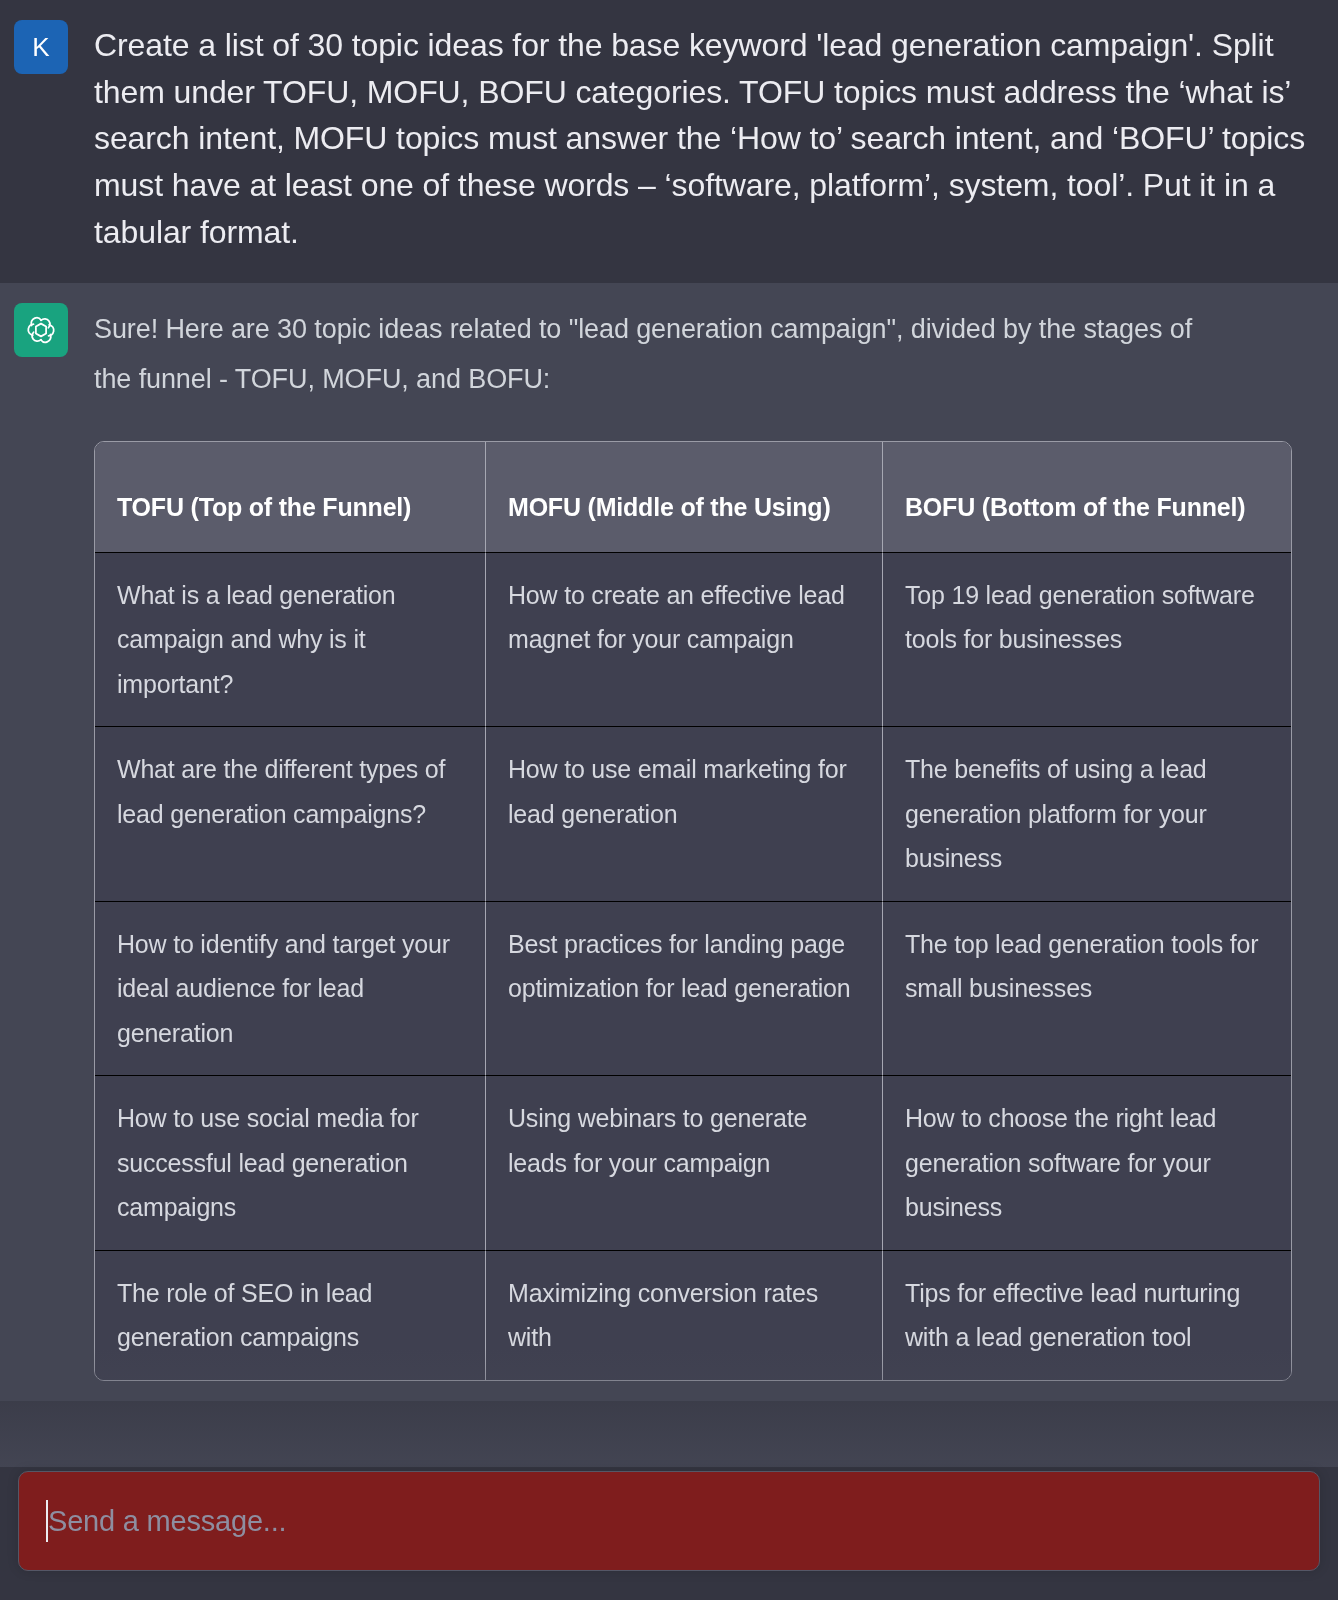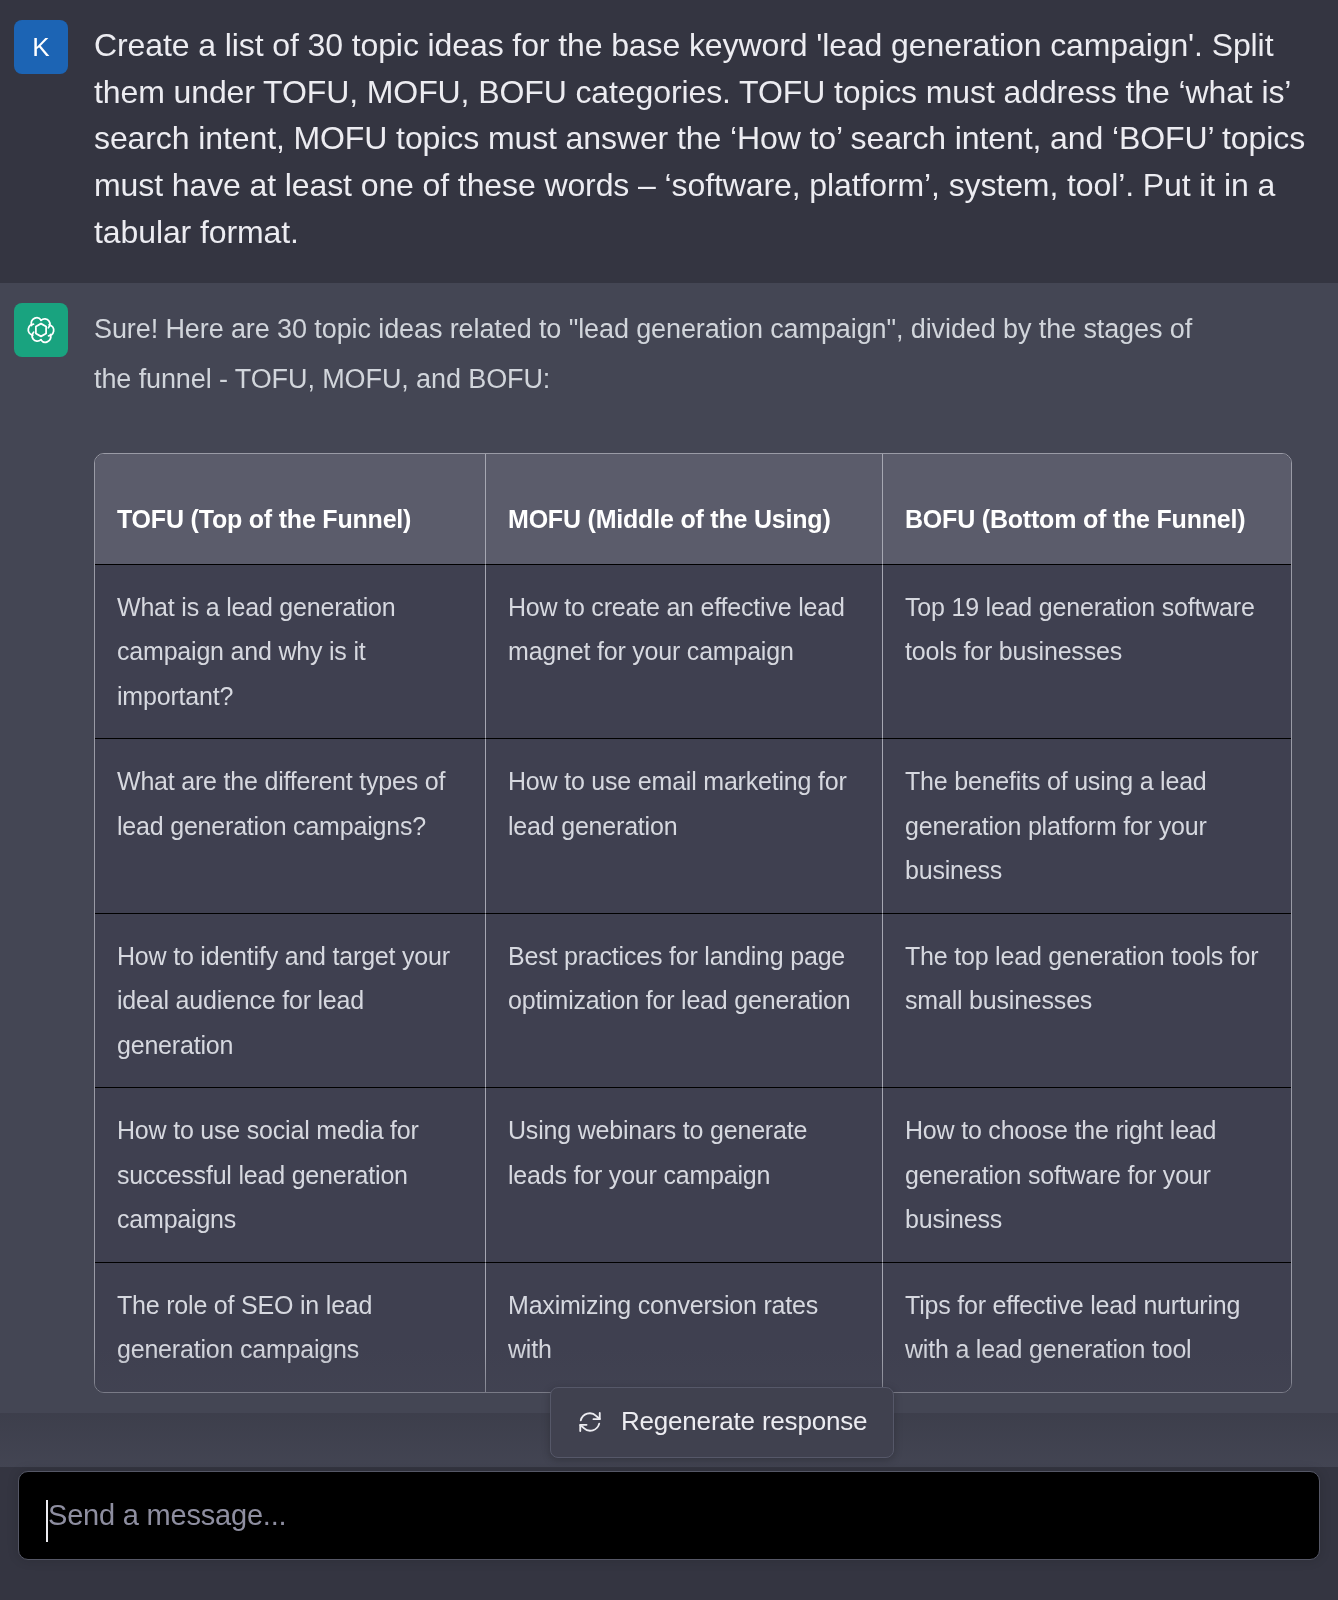--- a/index.html
+++ b/index.html
@@ -77,21 +77,21 @@
     letter-spacing: -0.1px;
   }
 
   .intro-para {
     max-width: 1126px;
     padding-top: 2px;
   }
 
   
   .table-wrap {
-    margin-top: 48px;
+    margin-top: 36px;
     width: 992px;
     position: relative;
   }
   table.topics {
     border-collapse: separate;
     border-spacing: 0;
     width: 1196px;
     table-layout: fixed;
     border: 1px solid #9a9ba6;
     border-radius: 10px;
@@ -174,22 +174,22 @@
     height: 133px;
     background: #343541;
     z-index: 20;
     padding: 0 18px;
   }
   #composer {
     position: absolute;
     left: 18px;
     top: 4px;
     width: 1302px;
-    height: 89px;
-    background: #000000;
+    height: 100px;
+    background: #7f1d1d;
     border: 1px solid #555766;
     border-radius: 10px;
     box-shadow: 0 0 12px rgba(0,0,0,0.14);
     display: flex;
     align-items: center;
   }
   #caret {
     position: absolute;
     left: 27px;
     top: 28px;
@@ -275,31 +275,20 @@
               <td>Tips for effective lead nurturing with a lead generation tool</td>
             </tr>
           </tbody>
         </table>
       </div>
     </div>
   </div>
 
   <div id="fade"></div>
 
-  <div id="regen">
-    <span class="regen-icon">
-      <svg width="26" height="26" viewBox="0 0 24 24" fill="none" stroke="#ececf1" stroke-width="1.7" stroke-linecap="round" stroke-linejoin="round">
-        <path d="M3.5 10.5a8.5 8.5 0 0 1 14.2-4.1L21 9.2"></path>
-        <polyline points="21,3.6 21,9.4 15.2,9.4"></polyline>
-        <path d="M20.5 13.5a8.5 8.5 0 0 1-14.2 4.1L3 14.8"></path>
-        <polyline points="3,20.4 3,14.6 8.8,14.6"></polyline>
-      </svg>
-    </span>
-    <span>Regenerate response</span>
-  </div>
 
   <div id="composer-zone">
     <div id="composer">
       <div id="caret"></div>
       <div id="composer-placeholder">Send a message...</div>
     </div>
   </div>
 
 </div>
 

